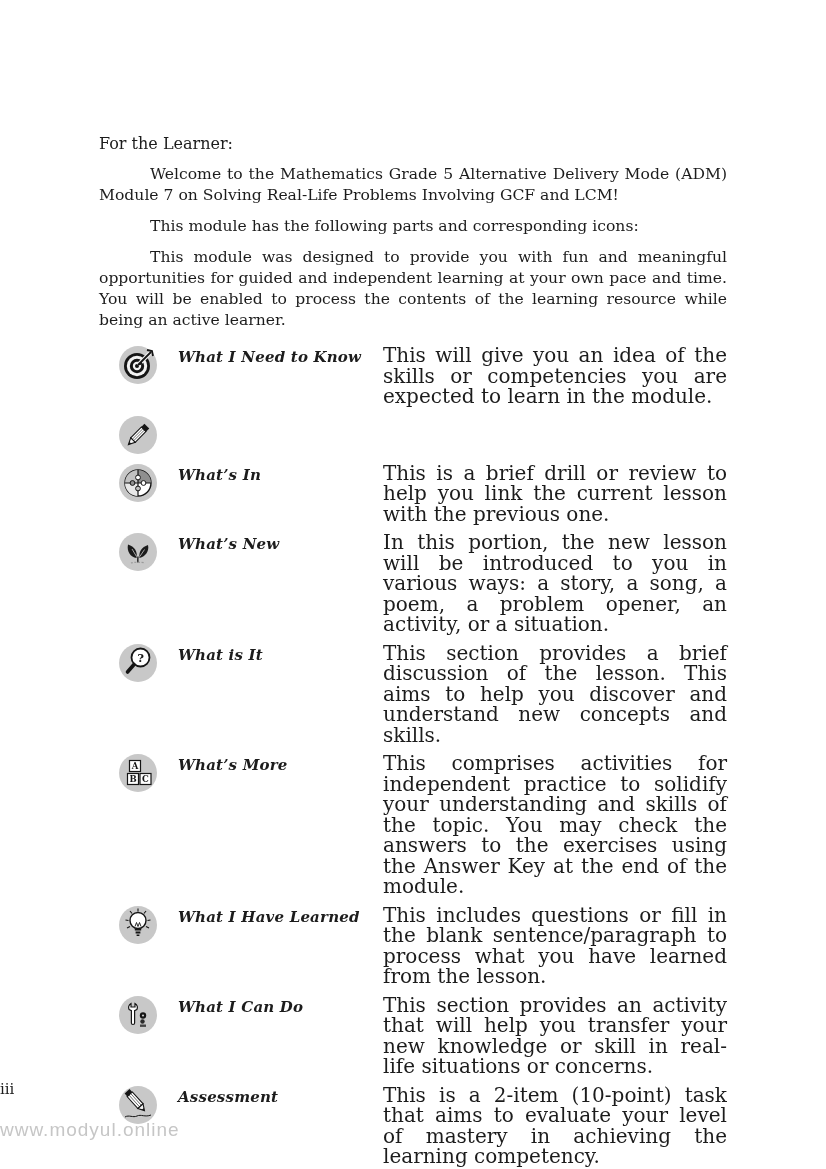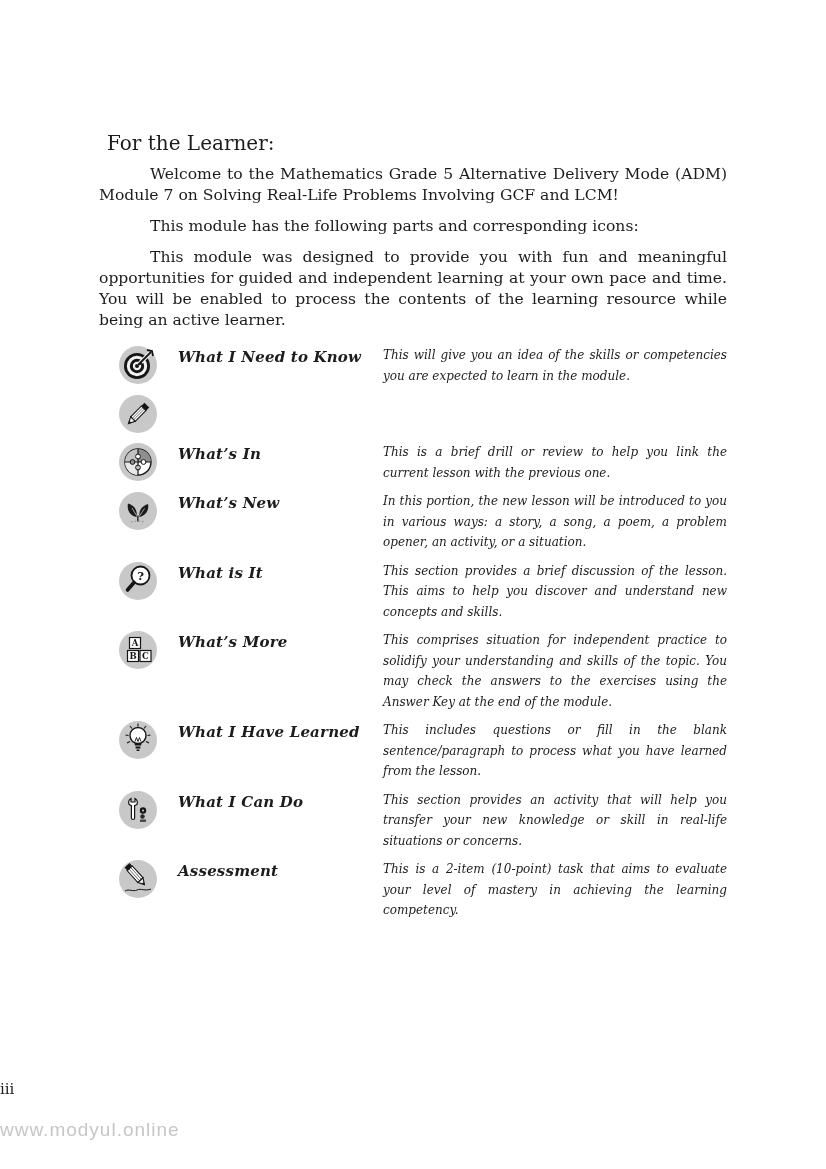--- a/index.html
+++ b/index.html
@@ -1,28 +1,28 @@
 <!DOCTYPE html>
 <html><head>
 <meta charset="utf-8">
 <style>
   html,body{margin:0;padding:0;background:#ffffff;}
   .page{position:relative;width:826px;height:1169px;background:#ffffff;overflow:hidden;
         font-family:"DejaVu Serif",serif;color:#1c1c1c;}
   .content{position:absolute;left:99px;top:133px;width:628px;}
-  .heading{margin:0 0 10px 8px;font-size:20px;line-height:21px;}
+  .heading{margin:0 0 10px 0;font-size:16px;line-height:21px;}
   .para{margin:0 0 10px 0;font-size:15.6px;line-height:21px;text-align:justify;text-indent:51px;}
   .sections{margin-top:14px;}
   .row{display:flex;margin-bottom:8px;}
   .icon-cell{flex:none;width:79px;box-sizing:border-box;padding-left:19px;}
   .icon-cell .icon{display:block;width:40px;height:40px;}
   .icon-cell svg{display:block;width:40px;height:40px;}
   .label-cell{flex:none;width:205px;box-sizing:border-box;padding-top:3px;
               font-weight:bold;font-style:italic;font-size:15px;line-height:19px;letter-spacing:0.2px;}
-  .desc-cell{flex:none;width:344px;font-size:12px;line-height:20.5px;text-align:justify;font-style:italic;}
+  .desc-cell{flex:none;width:344px;font-size:20px;line-height:20.5px;text-align:justify;}
   .page-num{position:absolute;top:1080px;left:0;width:100%;text-align:left;font-size:15px;}
   .watermark{position:absolute;top:1119px;left:0;width:100%;text-align:left;
              font-family:"Liberation Sans",sans-serif;font-size:19px;color:#c6c6c6;letter-spacing:1px;}
 </style>
 </head>
 <body>
 
 <div class="page">
   <div class="content">
     <p class="heading">For the Learner:</p>
@@ -127,21 +127,21 @@
                   <text x="17" y="16">A</text>
                   <rect x="9.5" y="20.5" width="11" height="11" fill="#ffffff" stroke="#151515" stroke-width="1.2"></rect>
                   <text x="15" y="29">B</text>
                   <rect x="22" y="20.5" width="11" height="11" fill="#ffffff" stroke="#151515" stroke-width="1.2"></rect>
                   <text x="27.5" y="29">C</text>
                 </g>
               </svg>
             </span>
     </div>
     <div class="label-cell">What’s More</div>
-    <div class="desc-cell">This comprises situation for independent practice to solidify your understanding and skills of the topic. You may check the answers to the exercises using the Answer Key at the end of the module.</div>
+    <div class="desc-cell">This comprises activities for independent practice to solidify your understanding and skills of the topic. You may check the answers to the exercises using the Answer Key at the end of the module.</div>
   </div>
         <div class="row">
     <div class="icon-cell">
       <span class="icon">
               <svg viewBox="0 0 40 40">
                 <circle cx="20" cy="20" r="19" fill="#c8c8c8"></circle>
                 <g stroke="#151515" stroke-width="1.1">
                   <line x1="20" y1="3.5" x2="20" y2="6.5"></line>
                   <line x1="12" y1="6" x2="14" y2="8.5"></line>
                   <line x1="28" y1="6" x2="26" y2="8.5"></line>

